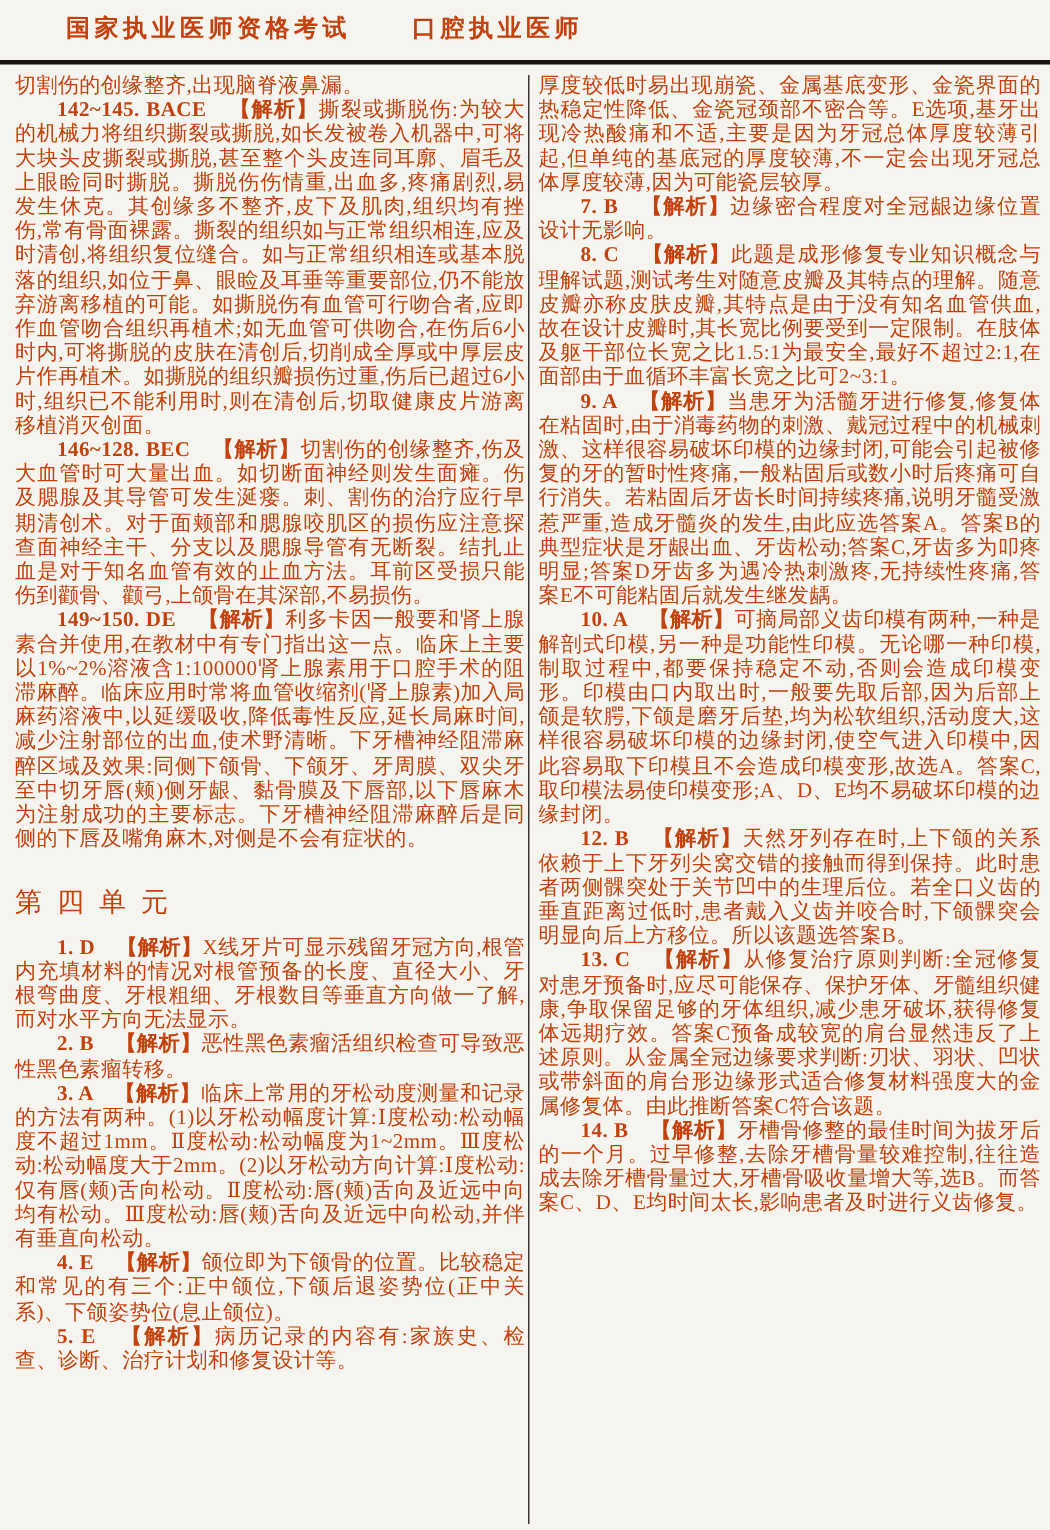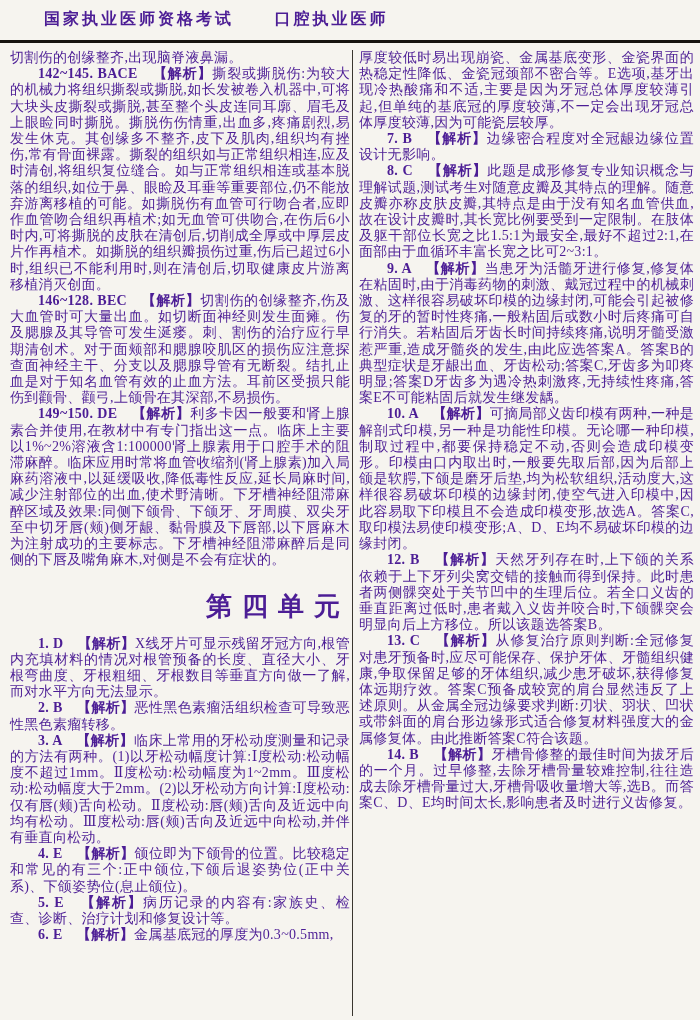--- a/index.html
+++ b/index.html
@@ -1,20 +1,20 @@
 <!DOCTYPE html>
 <html><head>
 <meta charset="utf-8">
 <style>
   html,body{margin:0;padding:0;background:#e9e7e2;}
   .page{
     position:relative;
     width:700px;height:1020px;
     background:#f6f4ef;
-    color:#4c1d95;
+    color:#c2410c;
     font-family:"Liberation Serif","DejaVu Serif",serif;
     overflow:hidden;
   }
   .header{
     position:absolute;top:9px;left:44px;
     font-size:16px;font-weight:bold;letter-spacing:3px;
     white-space:nowrap;
   }
   .header .subject{margin-left:2.1em;}
   .header-rule{
@@ -30,22 +30,22 @@
   }
   .para{
     margin:0;
     font-size:14px;line-height:16.2px;letter-spacing:0.3px;
     text-align:justify;
   }
   .para.indent{text-indent:2em;}
   .para b{font-weight:bold;}
   .section-heading{
     margin:20px 0 12px 0;
-    font-size:26px;font-weight:bold;
-    text-align:right;letter-spacing:10px;
+    font-size:18px;font-weight:normal;
+    text-align:left;letter-spacing:10px;
   }
 </style>
 </head>
 <body>
 
 <div class="page">
 
   <div class="header">
     <span>国家执业医师资格考试</span>
     <span class="subject">口腔执业医师</span>
@@ -59,21 +59,20 @@
         <p class="para indent"><b>146~128. BEC　</b><b>【解析】</b><span>切割伤的创缘整齐,伤及大血管时可大量出血。如切断面神经则发生面瘫。伤及腮腺及其导管可发生涎瘘。刺、割伤的治疗应行早期清创术。对于面颊部和腮腺咬肌区的损伤应注意探查面神经主干、分支以及腮腺导管有无断裂。结扎止血是对于知名血管有效的止血方法。耳前区受损只能伤到颧骨、颧弓,上颌骨在其深部,不易损伤。</span></p>
         <p class="para indent"><b>149~150. DE　</b><b>【解析】</b><span>利多卡因一般要和肾上腺素合并使用,在教材中有专门指出这一点。临床上主要以1%~2%溶液含1:100000肾上腺素用于口腔手术的阻滞麻醉。临床应用时常将血管收缩剂(肾上腺素)加入局麻药溶液中,以延缓吸收,降低毒性反应,延长局麻时间,减少注射部位的出血,使术野清晰。下牙槽神经阻滞麻醉区域及效果:同侧下颌骨、下颌牙、牙周膜、双尖牙至中切牙唇(颊)侧牙龈、黏骨膜及下唇部,以下唇麻木为注射成功的主要标志。下牙槽神经阻滞麻醉后是同侧的下唇及嘴角麻木,对侧是不会有症状的。</span></p>
       </div>
     <h2 class="section-heading">第四单元</h2>
     <div>
         <p class="para indent"><b>1. D　</b><b>【解析】</b><span>X线牙片可显示残留牙冠方向,根管内充填材料的情况对根管预备的长度、直径大小、牙根弯曲度、牙根粗细、牙根数目等垂直方向做一了解,而对水平方向无法显示。</span></p>
         <p class="para indent"><b>2. B　</b><b>【解析】</b><span>恶性黑色素瘤活组织检查可导致恶性黑色素瘤转移。</span></p>
         <p class="para indent"><b>3. A　</b><b>【解析】</b><span>临床上常用的牙松动度测量和记录的方法有两种。(1)以牙松动幅度计算:Ⅰ度松动:松动幅度不超过1mm。Ⅱ度松动:松动幅度为1~2mm。Ⅲ度松动:松动幅度大于2mm。(2)以牙松动方向计算:Ⅰ度松动:仅有唇(颊)舌向松动。Ⅱ度松动:唇(颊)舌向及近远中向均有松动。Ⅲ度松动:唇(颊)舌向及近远中向松动,并伴有垂直向松动。</span></p>
         <p class="para indent"><b>4. E　</b><b>【解析】</b><span>颌位即为下颌骨的位置。比较稳定和常见的有三个:正中颌位,下颌后退姿势位(正中关系)、下颌姿势位(息止颌位)。</span></p>
         <p class="para indent"><b>5. E　</b><b>【解析】</b><span>病历记录的内容有:家族史、检查、诊断、治疗计划和修复设计等。</span></p>
-        <p class="para indent"><b>6. E　</b><b>【解析】</b><span>金属基底冠的厚度为0.3~0.5mm,</span></p>
       </div>
   </div>
 
   <div class="col-divider"></div>
 
   <div class="col col-right">
     <div>
         <p class="para"><span>厚度较低时易出现崩瓷、金属基底变形、金瓷界面的热稳定性降低、金瓷冠颈部不密合等。E选项,基牙出现冷热酸痛和不适,主要是因为牙冠总体厚度较薄引起,但单纯的基底冠的厚度较薄,不一定会出现牙冠总体厚度较薄,因为可能瓷层较厚。</span></p>
         <p class="para indent"><b>7. B　</b><b>【解析】</b><span>边缘密合程度对全冠龈边缘位置设计无影响。</span></p>
         <p class="para indent"><b>8. C　</b><b>【解析】</b><span>此题是成形修复专业知识概念与理解试题,测试考生对随意皮瓣及其特点的理解。随意皮瓣亦称皮肤皮瓣,其特点是由于没有知名血管供血,故在设计皮瓣时,其长宽比例要受到一定限制。在肢体及躯干部位长宽之比1.5:1为最安全,最好不超过2:1,在面部由于血循环丰富长宽之比可2~3:1。</span></p>

